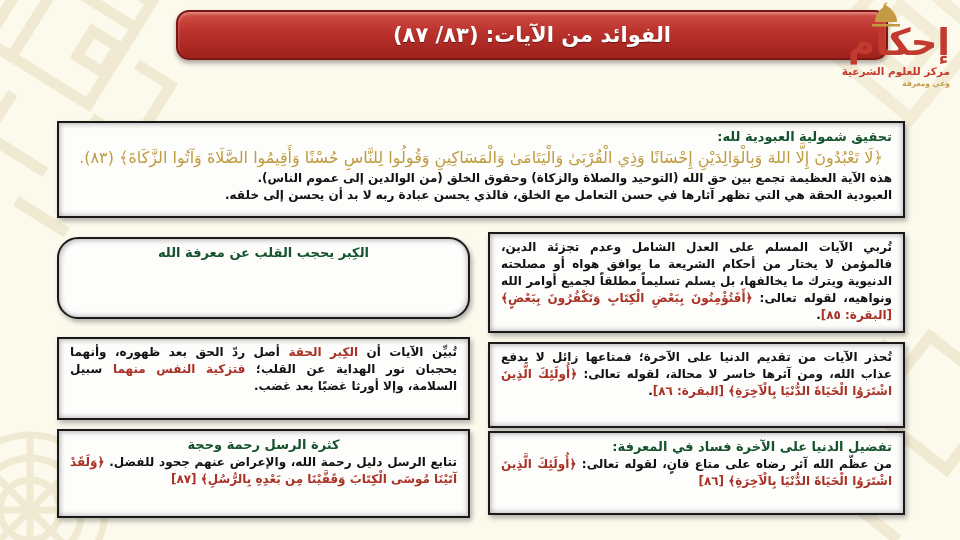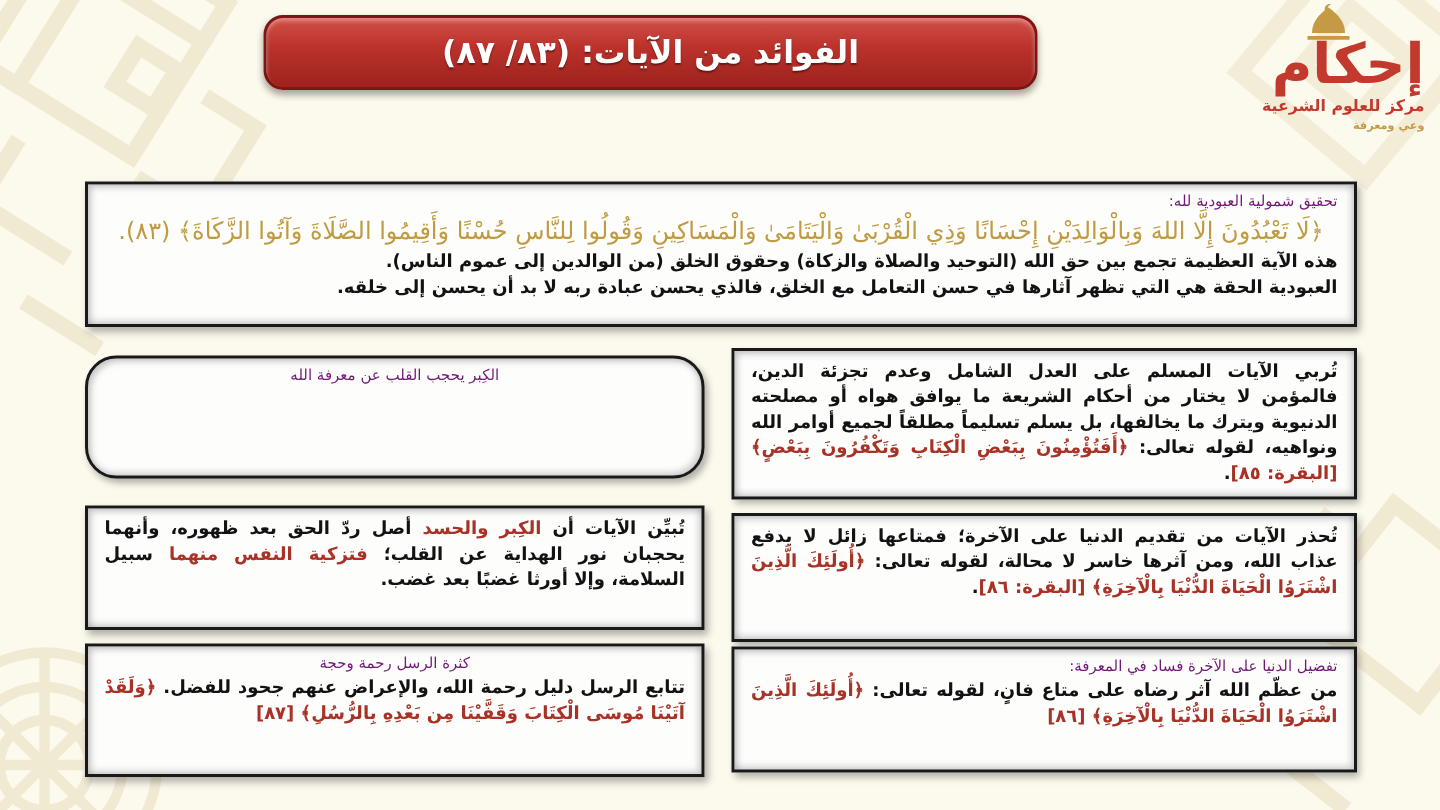--- a/index.html
+++ b/index.html
@@ -3,21 +3,21 @@
 <meta charset="utf-8">
 <style>
   html,body{margin:0;padding:0;}
   body{background:#e9e9e9;font-family:"DejaVu Sans",sans-serif;}
   .stage{position:relative;width:960px;height:540px;background:#fcf9ed;overflow:hidden;direction:rtl;}
 
   
   .ornament{position:absolute;pointer-events:none;}
 
   
-  .banner{position:absolute;left:176px;top:10px;width:516px;height:50px;border-radius:13px;
+  .banner{position:absolute;left:176px;top:10px;width:712px;height:50px;border-radius:13px;
     background:linear-gradient(180deg,#d05048 0%,#bb322b 42%,#9e211d 100%);
     border:2px solid #7d1613;box-sizing:border-box;
     box-shadow:0 3px 5px rgba(0,0,0,.35), inset 0 2px 3px rgba(255,255,255,.35);
     display:flex;align-items:center;justify-content:center;}
   .banner-title{color:#ffffff;font-size:21px;font-weight:bold;text-shadow:0 1px 1px rgba(0,0,0,.4);}
 
   
   .logo{position:absolute;right:10px;top:2px;width:128px;text-align:right;line-height:1;}
   .logo-word{color:#c23a2e;font-size:37px;font-weight:bold;letter-spacing:-1px;margin-top:-4px;}
   .logo-sub{color:#c23a2e;font-size:10.5px;font-weight:bold;margin-top:5px;}
@@ -31,21 +31,21 @@
                inset -2px -2px 4px rgba(150,150,150,.45),
                inset 0 0 0 3px #ffffff;}
   #box-top{left:57px;top:121px;width:848px;height:97px;}
   #box-justice{left:488px;top:232px;width:417px;height:101px;}
   #box-pride{left:57px;top:237px;width:413px;height:82px;border-radius:21px;}
   #box-pride-envy{left:57px;top:337px;width:413px;height:83px;}
   #box-dunya-warning{left:488px;top:342px;width:417px;height:86px;}
   #box-messengers{left:57px;top:429px;width:413px;height:89px;}
   #box-dunya-pref{left:488px;top:431px;width:417px;height:84px;}
 
-  .h-red{color:#701a75;font-weight:normal;font-size:10px;line-height:1.35;margin:0;}
+  .h-red{color:#14532d;font-weight:bold;font-size:13px;line-height:1.35;margin:0;}
   .h-center{text-align:center;}
   .h-right{text-align:right;}
   .t-body{color:#121212;font-weight:bold;font-size:12px;line-height:1.42;text-align:justify;margin:0;}
   .verse-gold{color:#bf9b41;font-weight:normal;font-size:16px;line-height:1.4;text-align:center;margin:1px 0;}
   .seg-red{color:#a93226;}
 </style>
 </head>
 <body>
 
 <div class="stage">
@@ -103,21 +103,21 @@
 
   <div class="box" id="box-justice">
     <p class="t-body"><span>تُربي الآيات المسلم على العدل الشامل وعدم تجزئة الدين، فالمؤمن لا يختار من أحكام الشريعة ما يوافق هواه أو مصلحته الدنيوية ويترك ما يخالفها، بل يسلم تسليماً مطلقاً لجميع أوامر الله ونواهيه، لقوله تعالى: </span><span class="seg-red">﴿أَفَتُؤْمِنُونَ بِبَعْضِ الْكِتَابِ وَتَكْفُرُونَ بِبَعْضٍ﴾ [البقرة: ٨٥]</span><span>.</span></p>
   </div>
 
   <div class="box" id="box-pride">
     <p class="h-red h-center">الكِبر يحجب القلب عن معرفة الله</p>
   </div>
 
   <div class="box" id="box-pride-envy">
-    <p class="t-body"><span>تُبيِّن الآيات أن </span><span class="seg-red">الكِبر والحسد</span><span> أصل ردّ الحق بعد ظهوره، وأنهما يحجبان نور الهداية عن القلب؛ </span><span class="seg-red">فتزكية النفس منهما</span><span> سبيل السلامة، وإلا أورثا غضبًا بعد غضب.</span></p>
+    <p class="t-body"><span>تُبيِّن الآيات أن </span><span class="seg-red">الكِبر الحقة</span><span> أصل ردّ الحق بعد ظهوره، وأنهما يحجبان نور الهداية عن القلب؛ </span><span class="seg-red">فتزكية النفس منهما</span><span> سبيل السلامة، وإلا أورثا غضبًا بعد غضب.</span></p>
   </div>
 
   <div class="box" id="box-dunya-warning">
     <p class="t-body"><span>تُحذر الآيات من تقديم الدنيا على الآخرة؛ فمتاعها زائل لا يدفع عذاب الله، ومن آثرها خاسر لا محالة، لقوله تعالى: </span><span class="seg-red">﴿أُولَئِكَ الَّذِينَ اشْتَرَوُا الْحَيَاةَ الدُّنْيَا بِالْآخِرَةِ﴾ [البقرة: ٨٦]</span><span>.</span></p>
   </div>
 
   <div class="box" id="box-messengers">
     <p class="h-red h-center">كثرة الرسل رحمة وحجة</p>
     <p class="t-body"><span>تتابع الرسل دليل رحمة الله، والإعراض عنهم جحود للفضل. </span><span class="seg-red">﴿وَلَقَدْ آتَيْنَا مُوسَى الْكِتَابَ وَقَفَّيْنَا مِن بَعْدِهِ بِالرُّسُلِ﴾ [٨٧]</span></p>
   </div>

